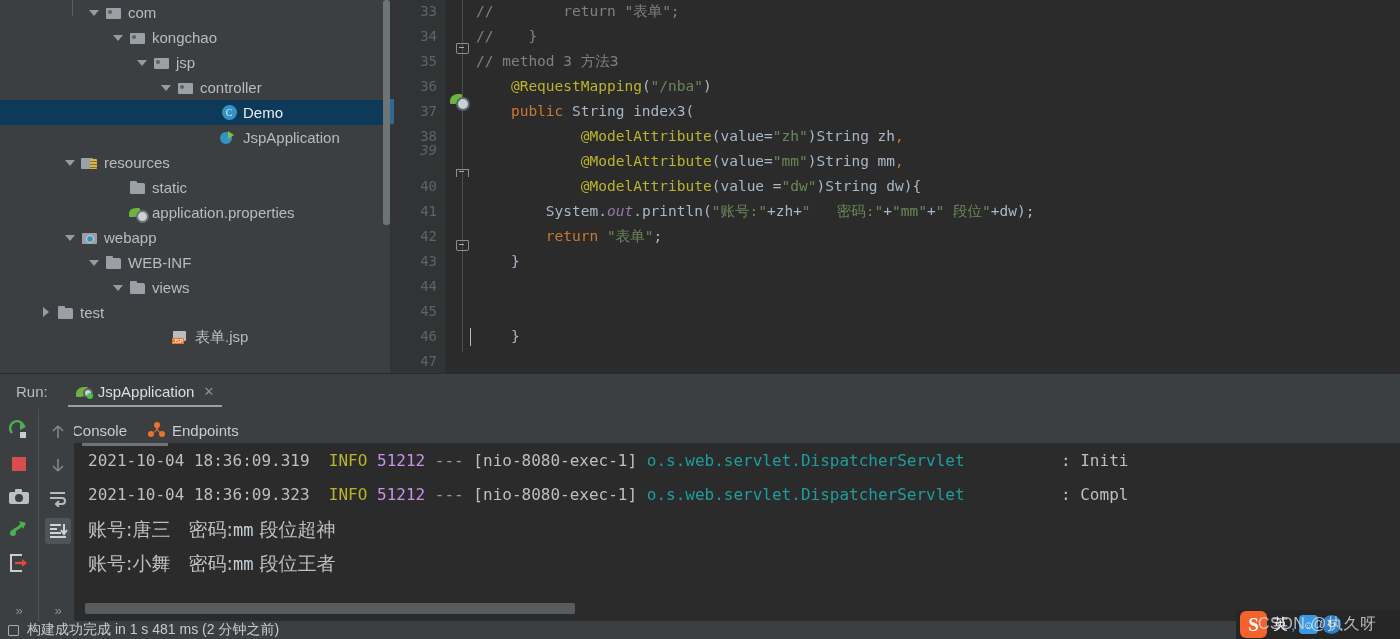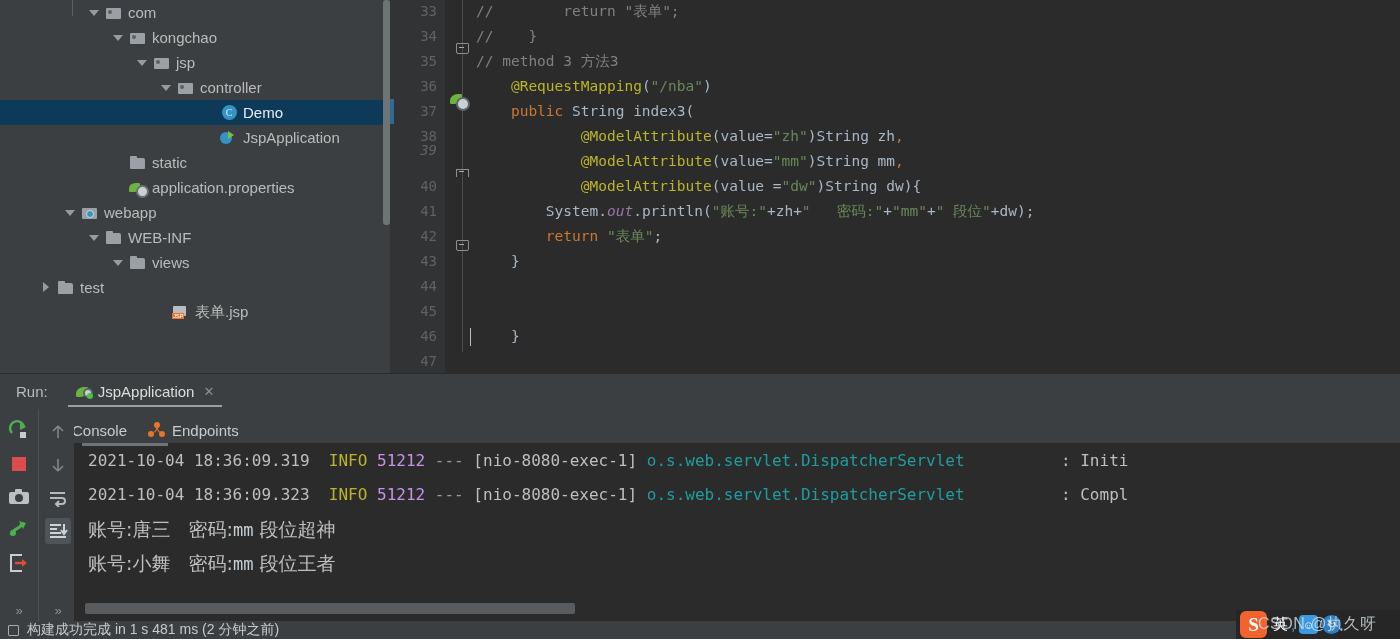--- a/index.html
+++ b/index.html
@@ -375,20 +375,26 @@
           <div class="ico cls">
             <span>C</span>
           </div>
           <span class="tree-label">Demo</span>
         </div>
         <div class="tree-row">
           <div style="width: 203px; flex: 0 0 203px;"></div>
           <div class="arrow "></div>
           <div class="ico boot"></div>
           <span class="tree-label">JspApplication</span>
+        </div>
+        <div class="tree-row">
+          <div style="width: 64px; flex: 0 0 64px;"></div>
+          <div class="arrow down"></div>
+          <div class="ico res"></div>
+          <span class="tree-label">resources</span>
         </div>
         <div class="tree-row">
           <div style="width: 112px; flex: 0 0 112px;"></div>
           <div class="arrow "></div>
           <div class="ico folder"></div>
           <span class="tree-label">static</span>
         </div>
         <div class="tree-row">
           <div style="width: 112px; flex: 0 0 112px;"></div>
           <div class="arrow "></div>

